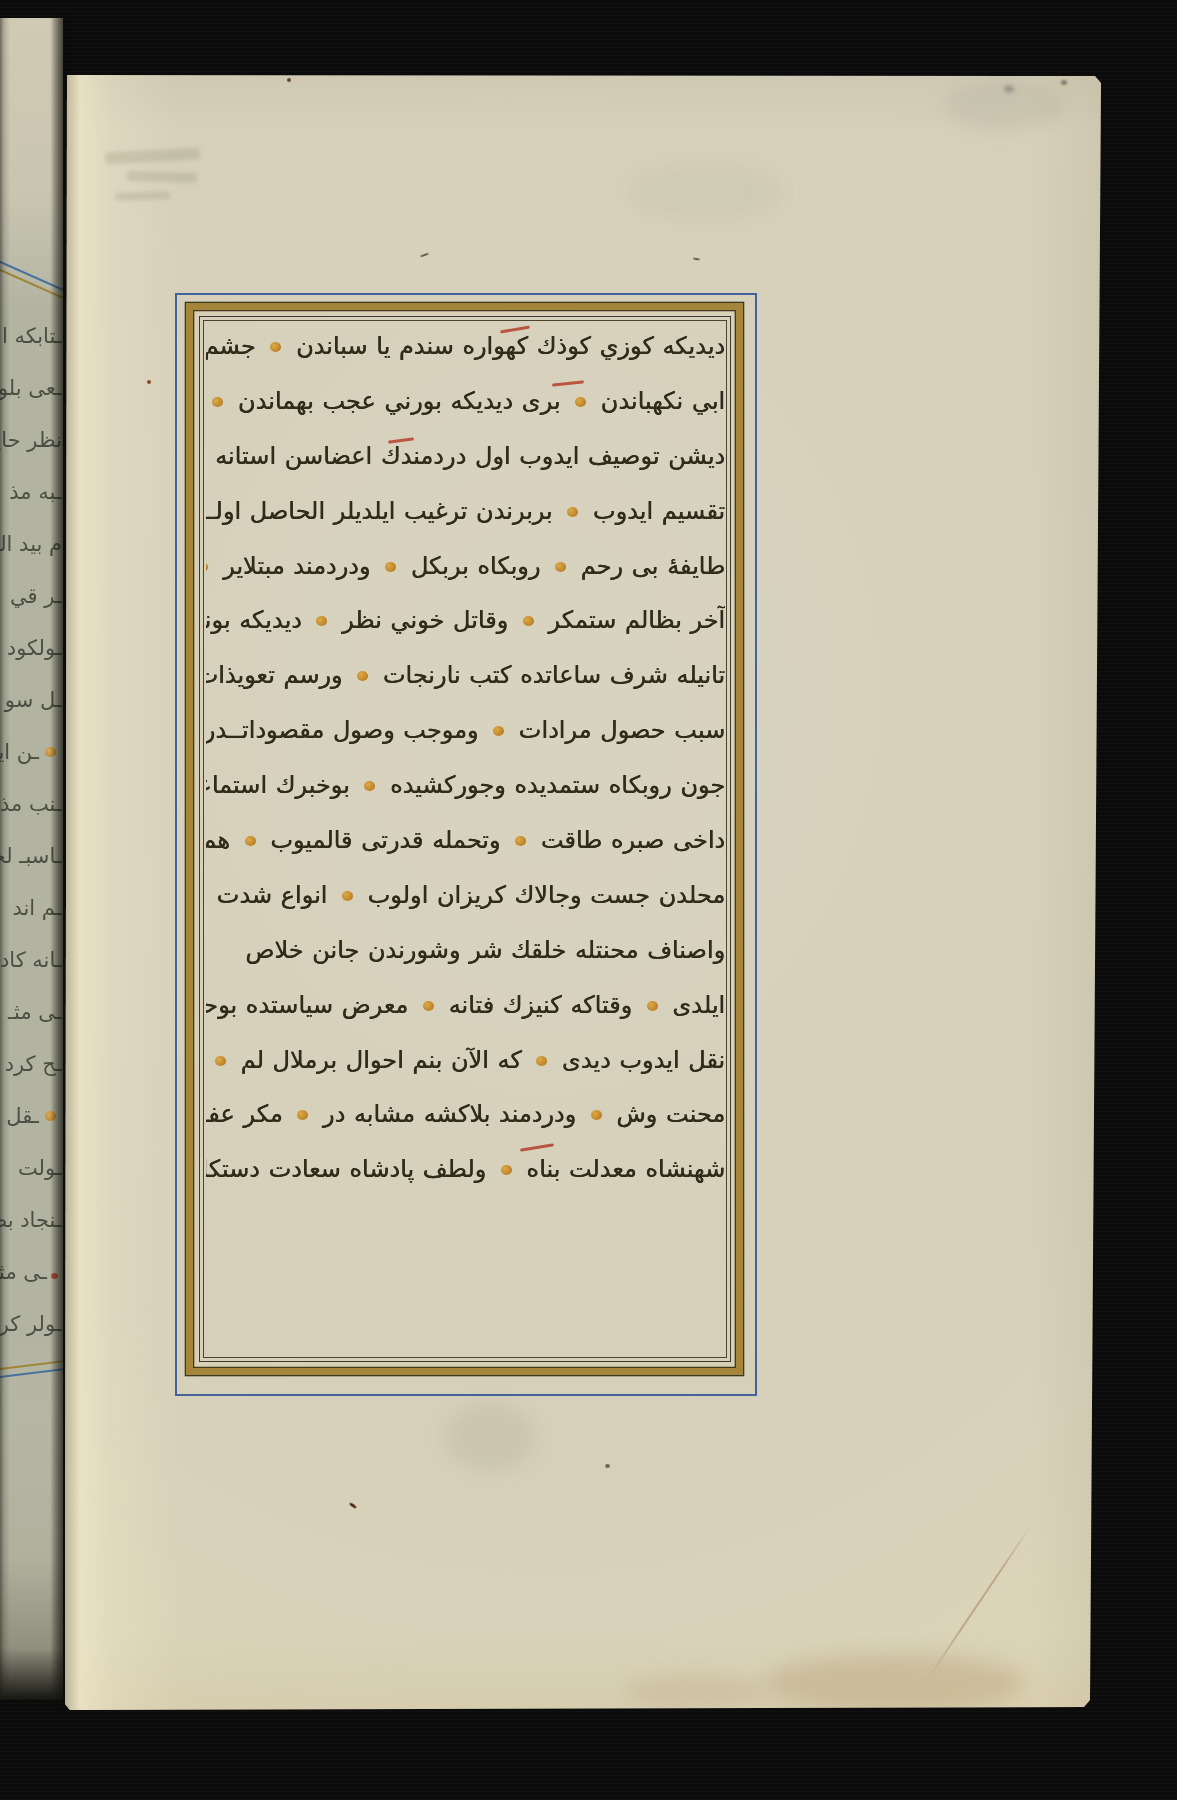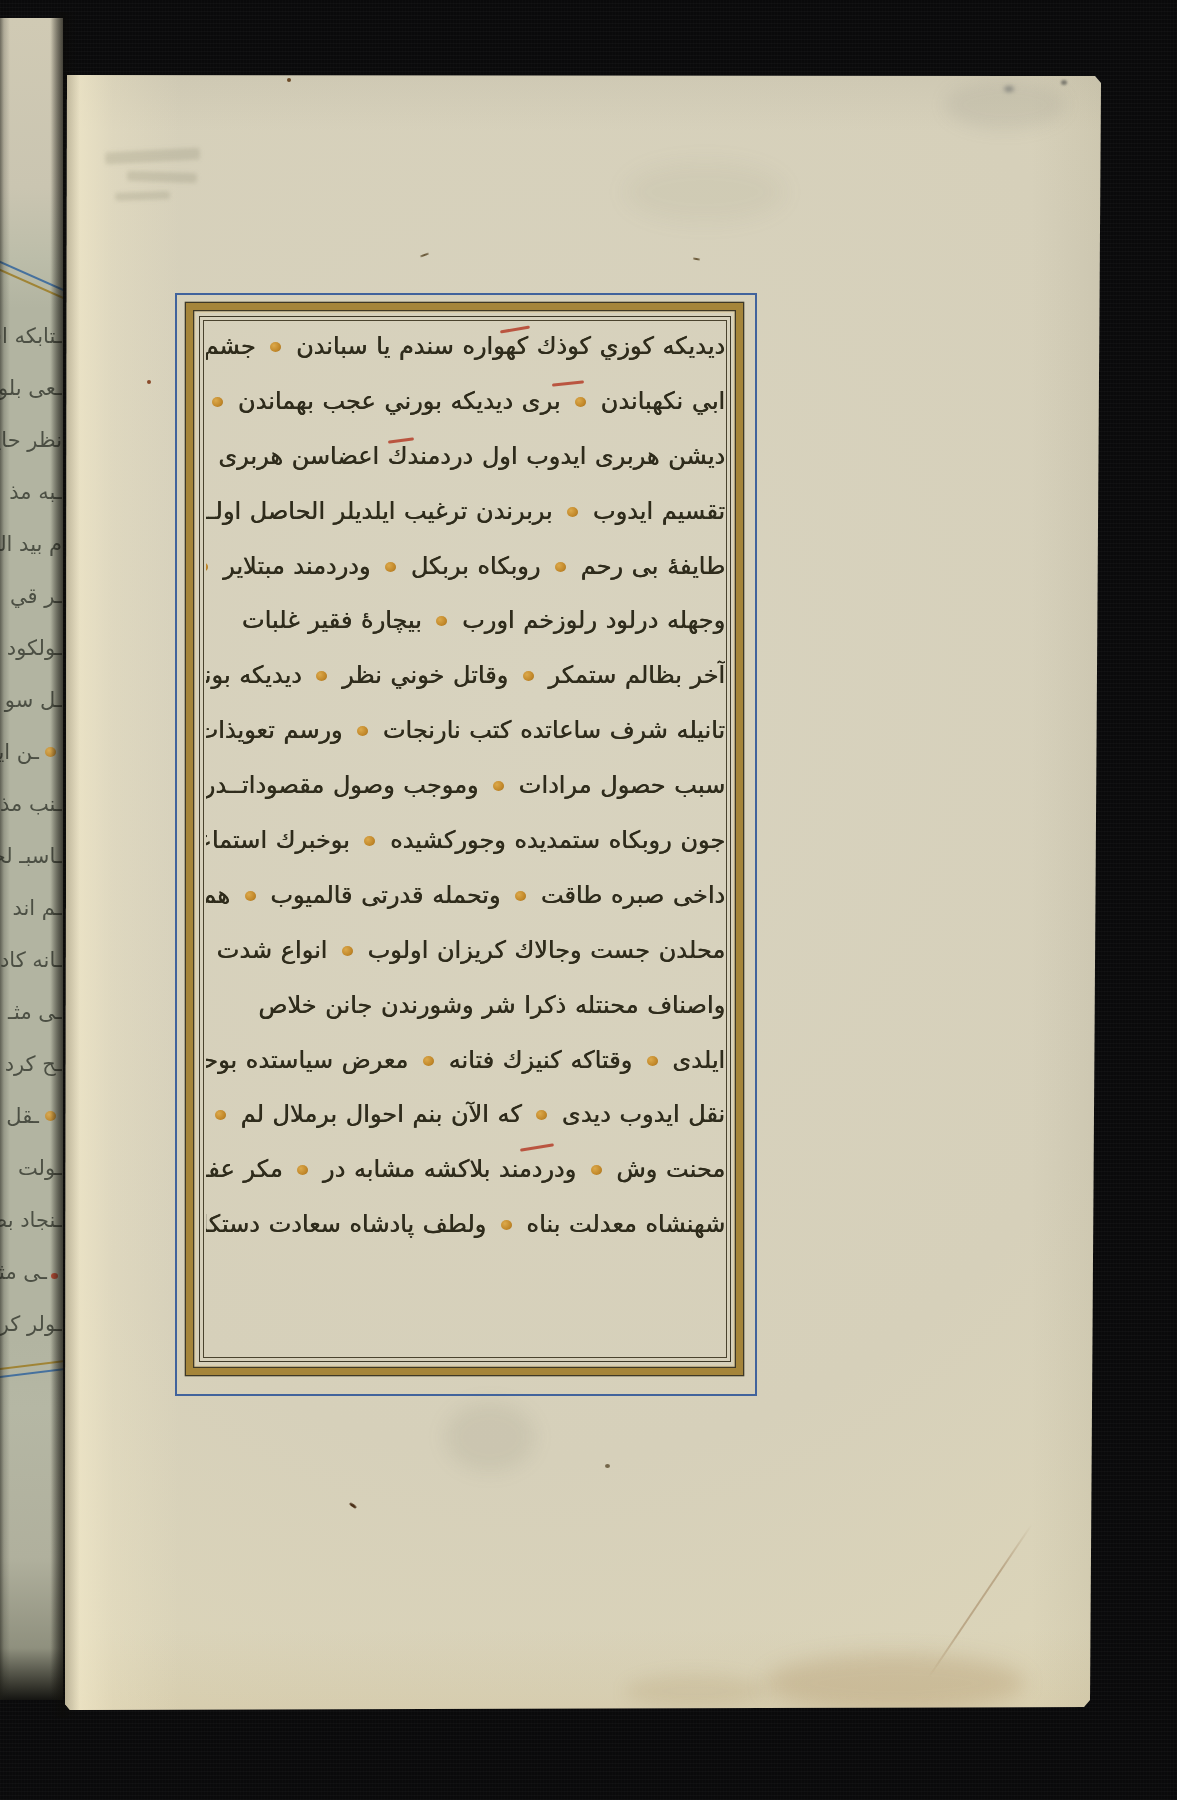--- a/index.html
+++ b/index.html
@@ -115,31 +115,30 @@
       </div>
 
     <div class="f-blue"></div>
     <div class="f-band"></div>
     <div class="f-in1"></div>
     <div class="f-in2"></div>
 
     <div class="lines">
         <div class="tline">ديديكه كوزي كوذك كهواره سندم يا سباندن <span class="gd"></span> جشم بددن</div>
         <div class="tline">ابي نكهباندن <span class="gd"></span> برى ديديكه بورني عجب بهماندن <span class="gd"></span> شيرين</div>
-        <div class="tline">ديشن هربرى ايدوب اول دردمندك اعضاسن هربرى</div>
+        <div class="tline">ديشن توصيف ايدوب اول دردمندك اعضاسن استانه</div>
         <div class="tline">تقسيم ايدوب <span class="gd"></span> بربرندن ترغيب ايلديلر الحاصل اولــ</div>
         <div class="tline">طايفهٔ بى رحم <span class="gd"></span> روبكاه بربكل <span class="gd"></span> ودردمند مبتلاير <span class="gd"></span> بو</div>
-        <div class="tline">وجهله درلود رلوزخم اورب <span class="gd"></span> بيچارهٔ فقير غلبات</div>
         <div class="tline">آخر بظالم ستمكر <span class="gd"></span> وقاتل خوني نظر <span class="gd"></span> ديديكه بونك جكرى</div>
         <div class="tline">تانيله شرف ساعاتده كتب نارنجات <span class="gd"></span> ورسم تعويذات</div>
         <div class="tline">سبب حصول مرادات <span class="gd"></span> وموجب وصول مقصوداتــدر</div>
         <div class="tline">جون روبكاه ستمديده وجوركشيده <span class="gd"></span> بوخبرك استماعندن</div>
         <div class="tline">داخى صبره طاقت <span class="gd"></span> وتحمله قدرتى قالميوب <span class="gd"></span> همان اول</div>
         <div class="tline">محلدن جست وجالاك كريزان اولوب <span class="gd"></span> انواع شدت </div>
-        <div class="tline">واصناف محنتله ذكرا شر وشورندن جانن خلاص</div>
+        <div class="tline">واصناف محنتله خلقك شر وشورندن جانن خلاص</div>
         <div class="tline">ايلدى <span class="gd"></span> وقتاكه كنيزك فتانه <span class="gd"></span> معرض سياستده بوحكايتى</div>
         <div class="tline">نقل ايدوب ديدى <span class="gd"></span> كه الآن بنم احوال برملال لم <span class="gd"></span> اول روباه</div>
         <div class="tline">محنت وش <span class="gd"></span> ودردمند بلاكشه مشابه در <span class="gd"></span> مكر عفو</div>
         <div class="tline">شهنشاه معدلت بناه <span class="gd"></span> ولطف پادشاه سعادت دستكاه</div>
       </div>
 
     <div id="redmarks">
         <div class="red" style="left: 435px; top: 256px; width: 30px; transform: rotate(-10deg);"></div>
         <div class="red" style="left: 487px; top: 310px; width: 32px; transform: rotate(-6deg);"></div>
         <div class="red" style="left: 323px; top: 367px; width: 26px; transform: rotate(-8deg);"></div>

